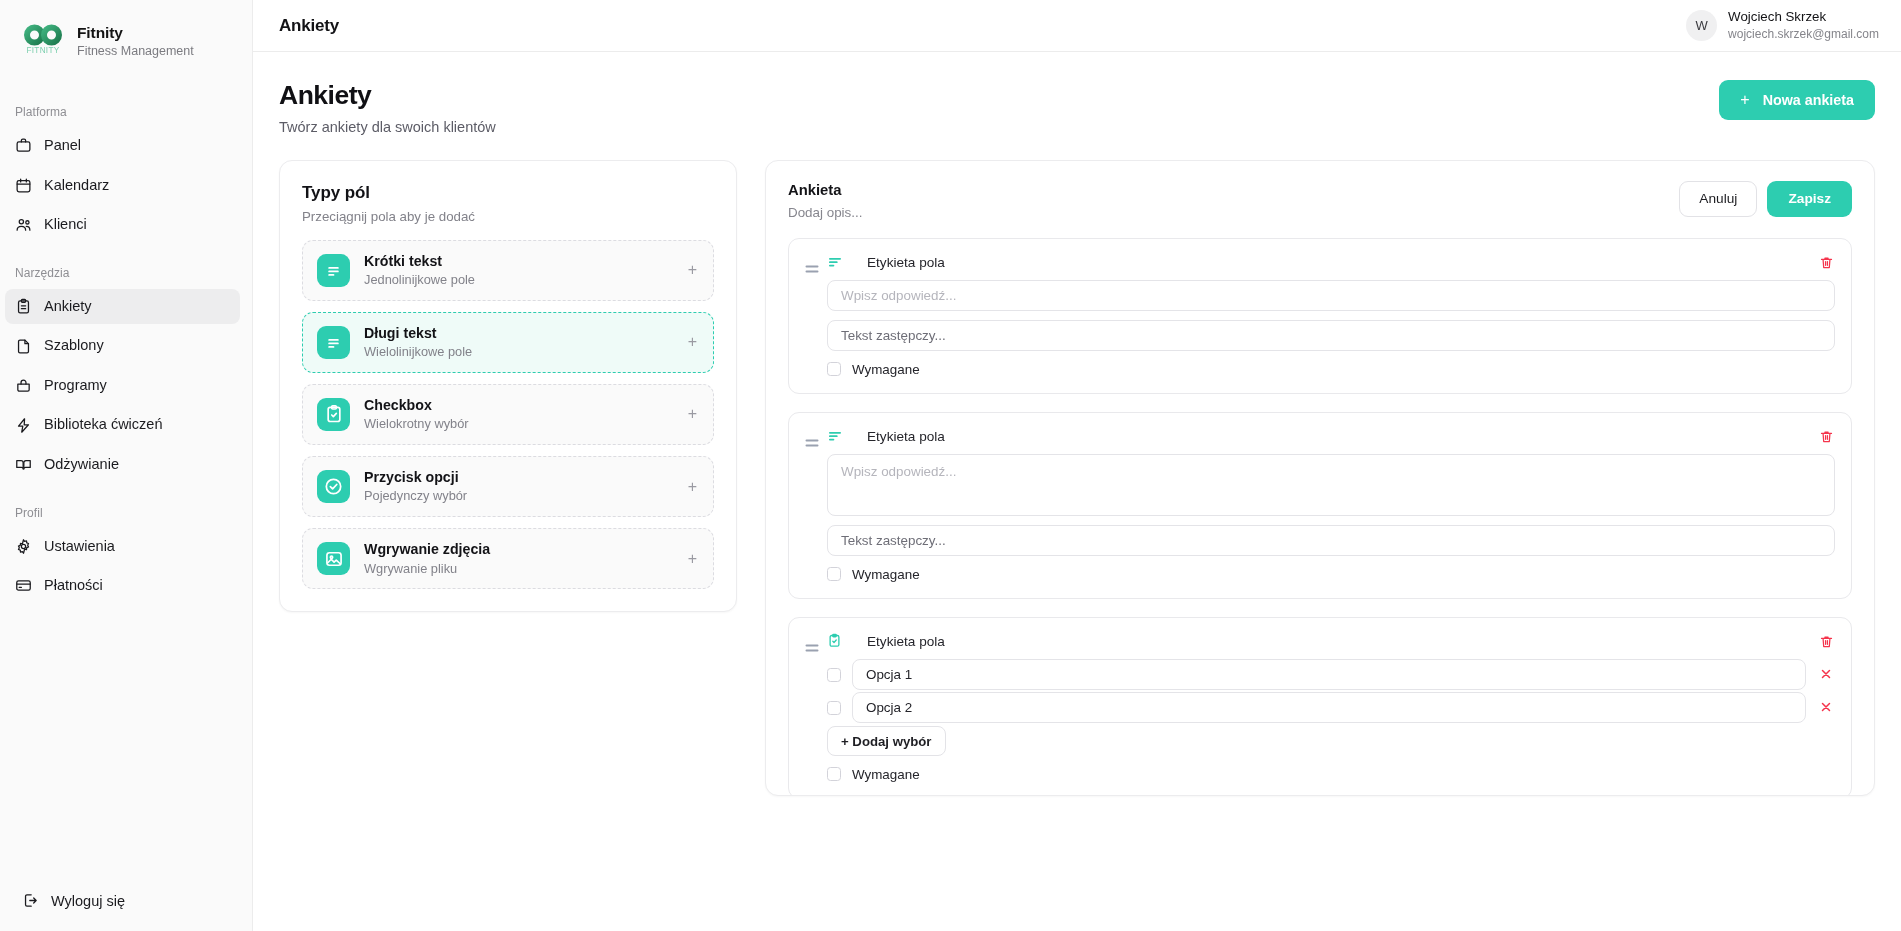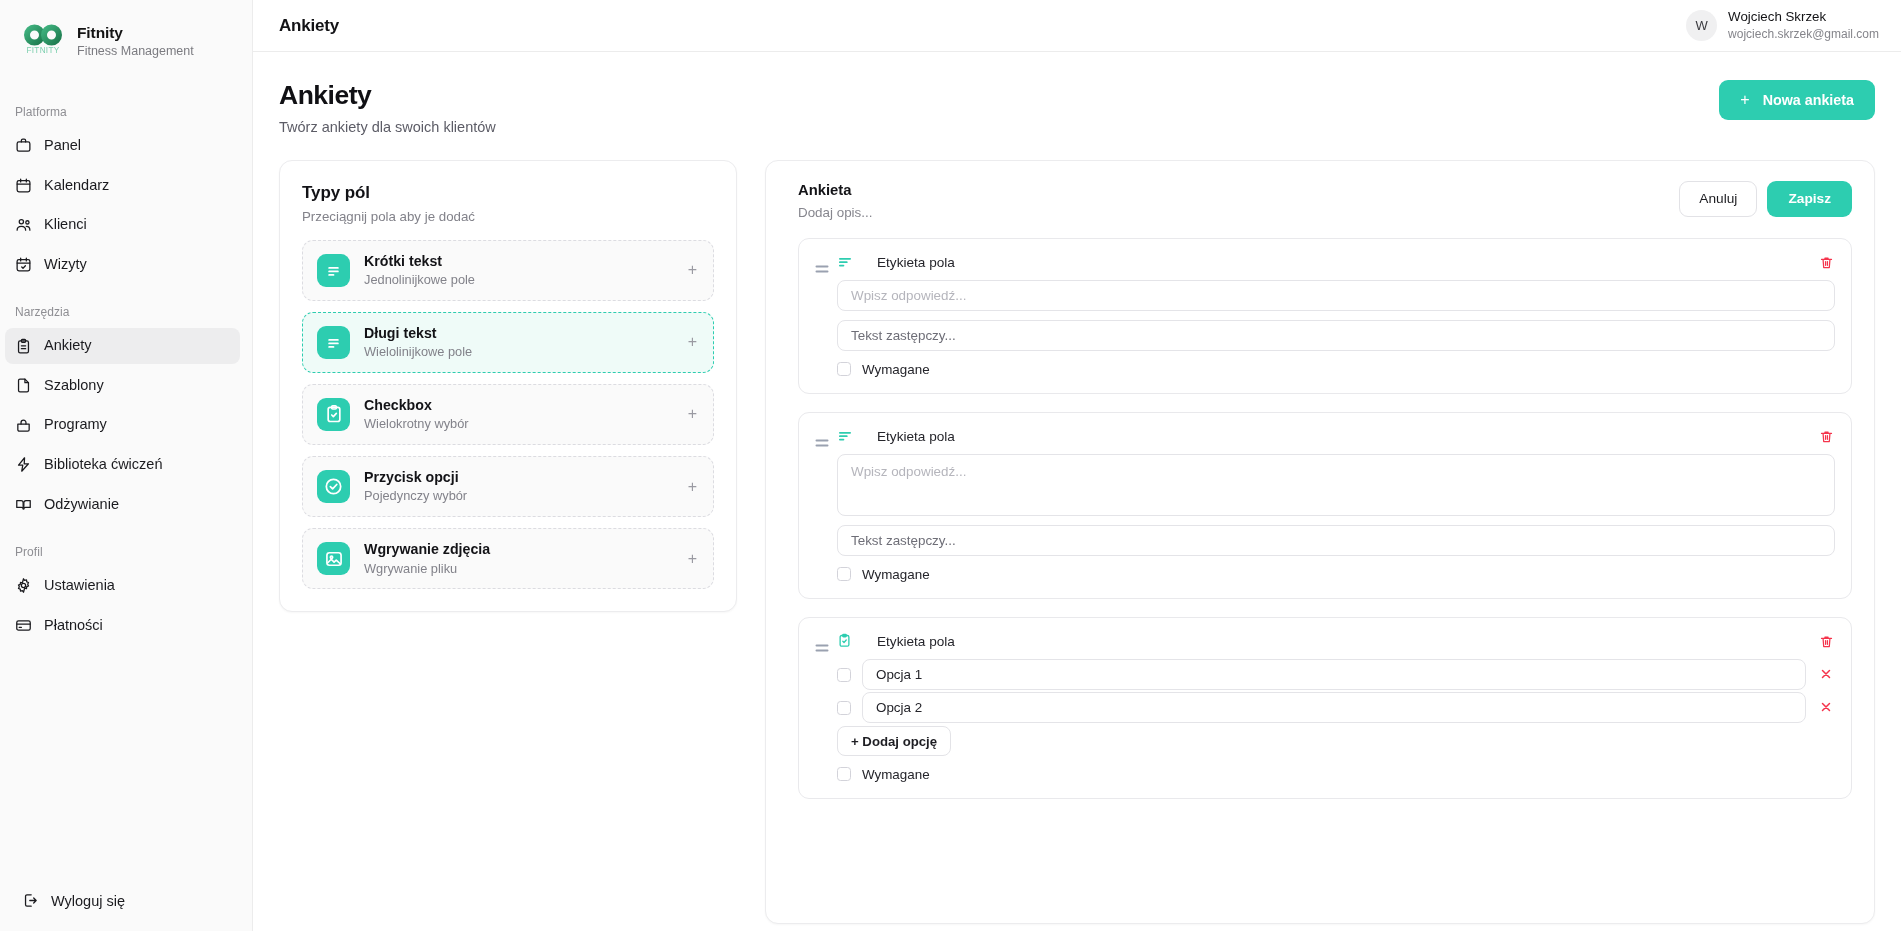--- a/index.html
+++ b/index.html
@@ -98,21 +98,21 @@
     width: 33px; height: 33px; flex: 0 0 33px; border-radius: 9px;
     background: #2dcdb0; display: flex; align-items: center; justify-content: center;
   }
   .type-ico svg { display: block; }
   .type-body { flex: 1 1 auto; }
   .type-name { font-size: 14.2px; font-weight: bold; color: #131317; line-height: 1.3; }
   .type-desc { font-size: 12.8px; color: #82828a; margin-top: 2px; line-height: 1.3; }
   .type-plus { font-size: 16px; color: #9a9aa2; line-height: 1; padding-right: 2px; }
 
   
-  .builder-card { flex: 1 1 auto; padding: 20px 22px 24px 32px; min-width: 0; height: 764px; overflow: hidden; }
+  .builder-card { flex: 1 1 auto; padding: 20px 22px 24px 22px; min-width: 0; height: 636px; overflow: hidden; }
   .builder-head { display: flex; align-items: flex-start; justify-content: space-between; margin-bottom: 18px; }
   .builder-name { font-size: 14.8px; font-weight: bold; color: #131317; line-height: 1.3; }
   .builder-desc { font-size: 13.4px; color: #86868e; margin-top: 5px; }
   .builder-actions { display: flex; gap: 10px; align-items: flex-start; }
   .btn-ghost {
     background: #fff; border: 1px solid #e2e2e6; border-radius: 9px; height: 36px;
     padding: 0 19px; font-size: 13.7px; color: #1d1d21; cursor: pointer;
     font-family: "Liberation Sans", sans-serif;
   }
   .btn-save {
@@ -238,29 +238,20 @@
           <svg viewBox="0 0 24 24" fill="none" stroke="currentColor" stroke-width="1.8" stroke-linecap="round" stroke-linejoin="round">
             <circle cx="9" cy="8" r="3"></circle>
               <path d="M3 20c0-3.3 2.7-5.5 6-5.5s6 2.2 6 5.5"></path>
             <circle cx="17.5" cy="9" r="2.3"></circle>
               <path d="M16 14.8c3 0 5 1.9 5 5.2"></path>
           </svg>
         </span>
         <span>Klienci</span>
       </div>
 
-      <div class="nav-item">
-        <span class="nav-ico">
-          <svg viewBox="0 0 24 24" fill="none" stroke="currentColor" stroke-width="1.8" stroke-linecap="round" stroke-linejoin="round">
-            <rect x="3" y="5" width="18" height="16" rx="2.5"></rect>
-              <path d="M3 10h18M8 3v4M16 3v4M9.5 15.5l1.8 1.8 3.4-3.6"></path>
-          </svg>
-        </span>
-        <span>Wizyty</span>
-      </div>
 
       <div class="nav-group-label spaced">Narzędzia</div>
 
       <div class="nav-item active">
         <span class="nav-ico">
           <svg viewBox="0 0 24 24" fill="none" stroke="currentColor" stroke-width="1.8" stroke-linecap="round" stroke-linejoin="round">
             <rect x="5" y="4" width="14" height="17" rx="2.2"></rect>
             <rect x="9" y="2" width="6" height="4" rx="1.3"></rect>
             <path d="M9 11h6M9 15h6"></path>
           </svg>
@@ -580,21 +571,21 @@
                     <input class="inp" type="text" value="Opcja 2" style="">
                     <button class="opt-x">
                       <span>
                         <svg width="12" height="12" viewBox="0 0 24 24" fill="none" stroke="#f5344c" stroke-width="3" stroke-linecap="round">
                           <path d="M5 5l14 14M19 5L5 19"></path>
                         </svg>
                       </span>
                     </button>
                   </div>
 
-                  <button class="add-opt">+ Dodaj opcję</button>
+                  <button class="add-opt">+ Dodaj wybór</button>
 
                   <div class="req-row">
                     <span class="chk"></span>
                     <span class="req-label">Wymagane</span>
                   </div>
                 </div>
               </div>
             </div>
 
           </div>

